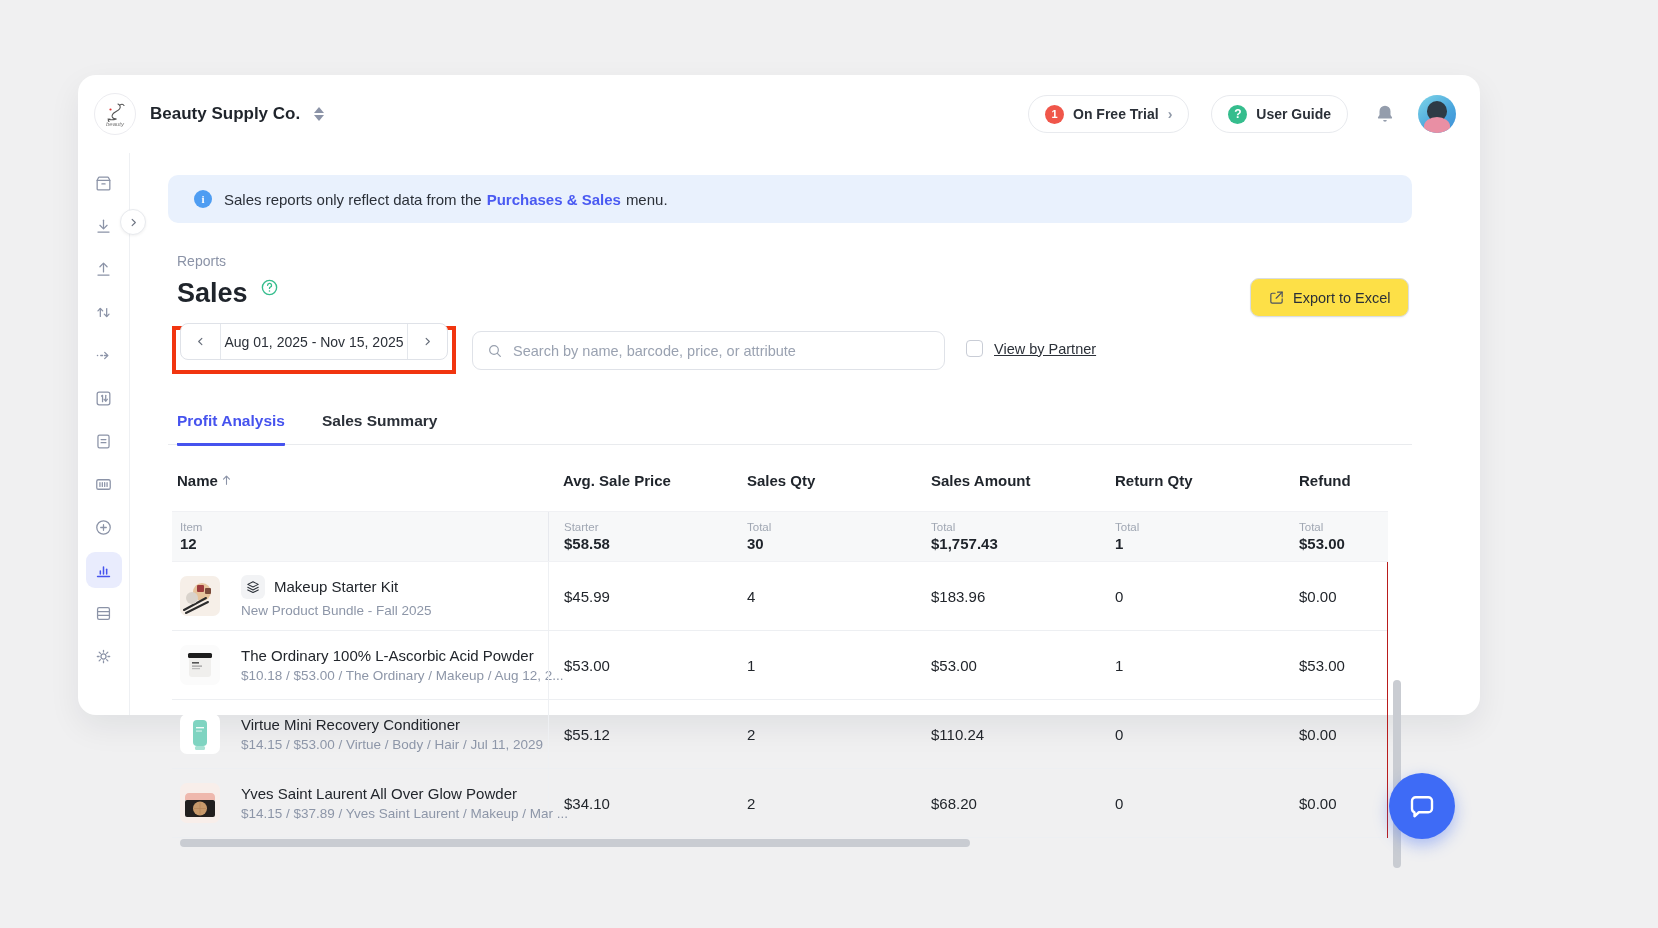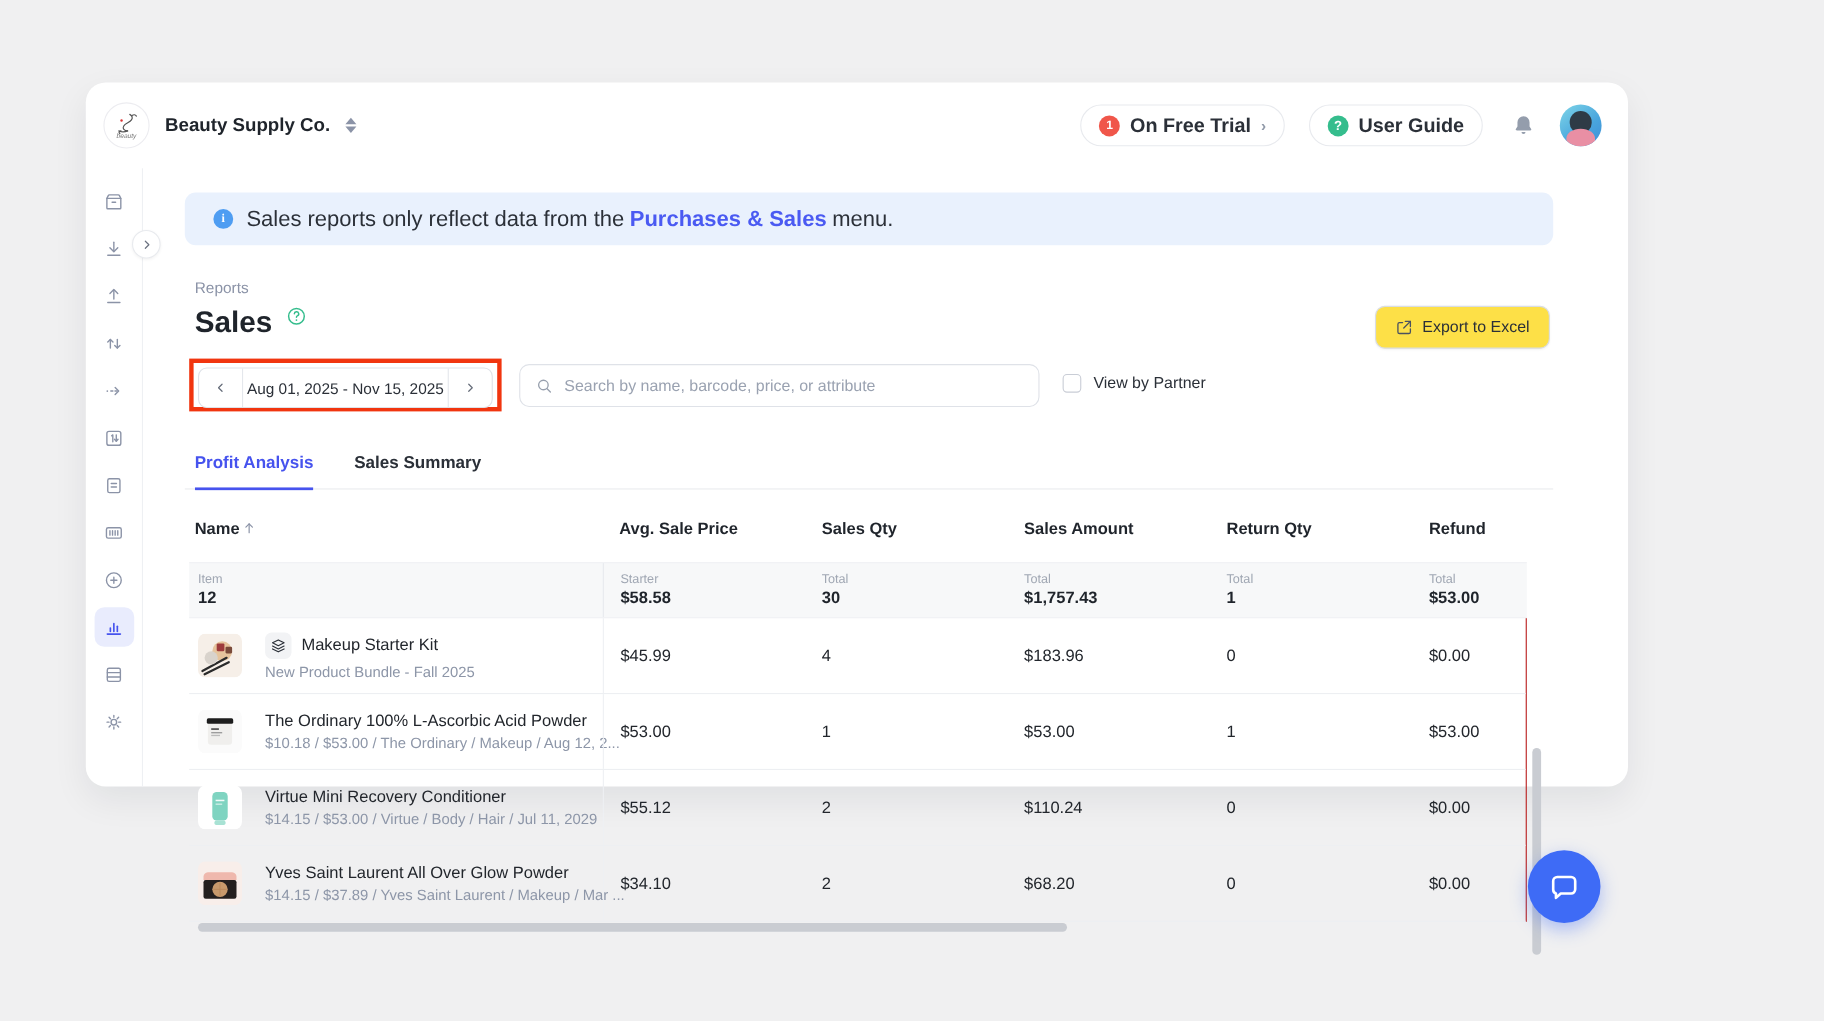--- a/index.html
+++ b/index.html
@@ -19,59 +19,59 @@
   .logo{width:42px;height:42px;border-radius:50%;border:1px solid #ececf0;background:#fff;display:flex;flex-direction:column;align-items:center;justify-content:center;overflow:hidden;}
   .logo svg{display:block;}
   .logo .logo-word{font-size:6px;color:#777;font-style:italic;margin-top:-3px;}
   .company{font-size:17px;font-weight:700;color:#1f242b;margin-left:14px;}
   .sorter{margin-left:14px;display:flex;flex-direction:column;gap:2px;cursor:pointer;}
   .sorter i{width:0;height:0;border-left:5px solid transparent;border-right:5px solid transparent;display:block;}
   .sorter .up{border-bottom:6px solid #8b93a7;}
   .sorter .down{border-top:6px solid #8b93a7;}
   .hdr-spacer{flex:1;}
   .pill{height:38px;border:1px solid var(--border);border-radius:19px;display:flex;align-items:center;gap:9px;padding:0 16px;background:#fff;cursor:pointer;}
-  .pill .label{font-size:18px;font-weight:600;color:#2b3038;}
+  .pill .label{font-size:14px;font-weight:600;color:#2b3038;}
   .badge-red{width:19px;height:19px;border-radius:50%;background:#f0564a;color:#fff;font-size:11px;font-weight:700;display:flex;align-items:center;justify-content:center;}
   .badge-green{width:19px;height:19px;border-radius:50%;background:#35bd8d;color:#fff;font-size:12px;font-weight:700;display:flex;align-items:center;justify-content:center;}
   .pill .chev{color:#9099a8;font-size:14px;font-weight:700;}
   .bell{margin-left:26px;margin-right:22px;cursor:pointer;display:flex;}
   .avatar{width:38px;height:38px;border-radius:50%;overflow:hidden;cursor:pointer;background:linear-gradient(140deg,#7fd6e8 0%,#49a5dd 60%,#3f8fd8 100%);position:relative;}
   .avatar::before{content:"";position:absolute;left:9px;top:6px;width:20px;height:20px;border-radius:50% 50% 46% 46%;background:#2e3b46;}
   .avatar::after{content:"";position:absolute;left:6px;top:22px;width:26px;height:18px;border-radius:50% 50% 0 0;background:#e98fa4;}
   
   .sidebar{position:absolute;left:0;top:78px;bottom:0;width:52px;border-right:1px solid #eef0f3;display:flex;flex-direction:column;align-items:center;padding-top:17px;}
   .side-item{width:36px;height:26px;margin-bottom:17px;display:flex;align-items:center;justify-content:center;border-radius:9px;cursor:pointer;}
   .side-item svg{stroke:#8b93a7;}
   .side-item.active{height:36px;margin-top:-5px;margin-bottom:12px;background:#e9ecfd;}
   .side-item.active svg{stroke:var(--accent);}
   .expand-btn{position:absolute;left:42px;top:134px;width:26px;height:26px;border-radius:50%;background:#fff;border:1px solid var(--border);box-shadow:0 1px 3px rgba(0,0,0,.06);display:flex;align-items:center;justify-content:center;cursor:pointer;z-index:4;}
   
   .banner{position:absolute;left:90px;top:100px;width:1244px;height:48px;background:#e9f1fd;border-radius:10px;display:flex;align-items:center;padding-left:26px;gap:12px;}
   .info-dot{width:18px;height:18px;border-radius:50%;background:#4e9df2;color:#fff;font-size:11px;font-weight:700;display:flex;align-items:center;justify-content:center;font-family:"Liberation Serif",serif;}
-  .banner .txt{font-size:20px;color:#2b3038;}
+  .banner .txt{font-size:15px;color:#2b3038;}
   .banner .lnk{color:#4a5af2;font-weight:600;margin:0 5px;cursor:pointer;}
   
   .breadcrumb{position:absolute;left:99px;top:178px;font-size:14px;color:#8b93a7;}
   .title-row{position:absolute;left:99px;top:203px;display:flex;gap:12px;}
   .page-title{font-size:27px;font-weight:700;color:#1f242b;}
   .export-btn{position:absolute;left:1172px;top:203px;height:39px;padding:0 17px;border:1px solid #d9dde3;border-radius:9px;background:#fde047;box-shadow:0 1px 2px rgba(0,0,0,.05);display:flex;align-items:center;gap:8px;cursor:pointer;}
   .export-btn span{font-size:14.5px;font-weight:500;color:#2b3038;}
   
   .annotation-box{position:absolute;left:94px;top:251px;width:284px;height:48px;border:4px solid var(--red);z-index:6;pointer-events:none;}
-  .datepicker{position:absolute;left:102px;top:259px;height:37px;width:268px;border:1px solid #dfe2e8;border-radius:8px;background:#fff;display:flex;align-items:stretch;z-index:7;}
+  .datepicker{position:absolute;left:102px;top:248px;height:37px;width:268px;border:1px solid #dfe2e8;border-radius:8px;background:#fff;display:flex;align-items:stretch;z-index:7;}
   .dp-arrow{width:40px;display:flex;align-items:center;justify-content:center;cursor:pointer;}
   .dp-arrow.left{border-right:1px solid #e4e7ec;}
   .dp-arrow.right{border-left:1px solid #e4e7ec;}
   .dp-text{flex:1;display:flex;align-items:center;justify-content:center;font-size:14px;font-weight:500;color:#2b3038;white-space:nowrap;cursor:pointer;}
   .search-box{position:absolute;left:394px;top:256px;width:473px;height:39px;border:1px solid #dfe2e8;border-radius:9px;background:#fff;display:flex;align-items:center;padding:0 14px;gap:10px;}
   .search-box input{border:none;outline:none;flex:1;font-size:14.5px;color:#2b3038;background:transparent;}
   .search-box input::placeholder{color:#9aa2b1;}
   .partner{position:absolute;left:888px;top:265px;display:flex;align-items:center;gap:11px;cursor:pointer;}
   .checkbox{width:17px;height:17px;border:1.5px solid #c9cdd6;border-radius:4px;background:#fff;}
-  .partner span{font-size:14.5px;color:#2b3038;}
+  .partner span{font-size:14.5px;color:#2b3038;text-decoration:underline;}
   
   .tabsbar{position:absolute;left:90px;top:337px;width:1244px;border-bottom:1px solid #e9ebee;display:flex;gap:37px;padding-left:9px;}
   .tab{font-size:15.5px;font-weight:600;color:#2b3038;padding-bottom:13px;cursor:pointer;border-bottom:3px solid transparent;margin-bottom:-2px;border-radius:1px;}
   .tab.active{color:var(--accent);border-bottom-color:var(--accent);}
   
   .tgrid{display:grid;grid-template-columns:376px 184px 184px 184px 184px minmax(0,1fr);align-items:center;}
   .thead{position:absolute;left:94px;top:380px;width:1216px;height:50px;}
   .thead .hcell{font-size:15px;font-weight:700;color:#1f242b;padding-left:15px;}
   .thead .hcell.first{padding-left:5px;display:flex;align-items:center;gap:2px;text-align:right;}
   .tsummary{position:absolute;left:94px;top:436px;width:1216px;height:51px;background:#f7f8f9;border-top:1px solid #f0f1f4;border-bottom:1px solid #f0f1f4;}

